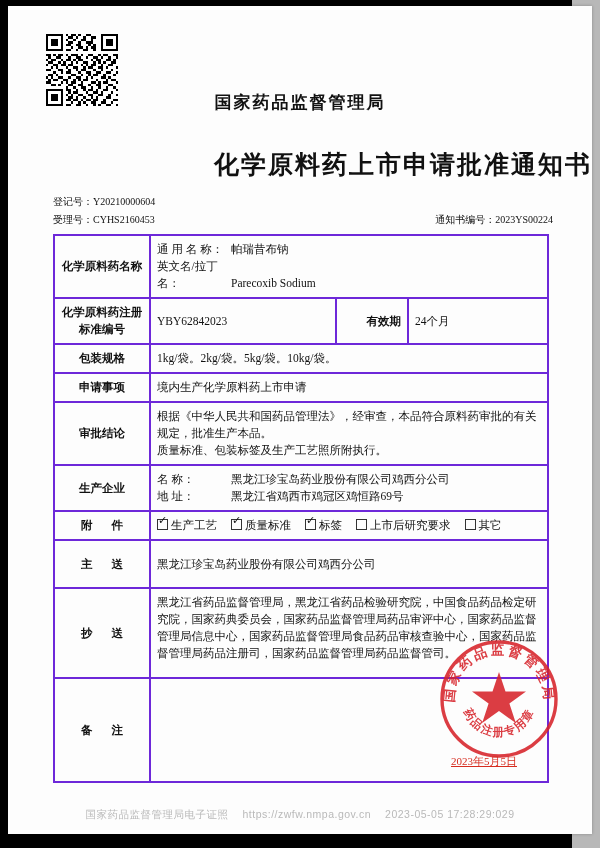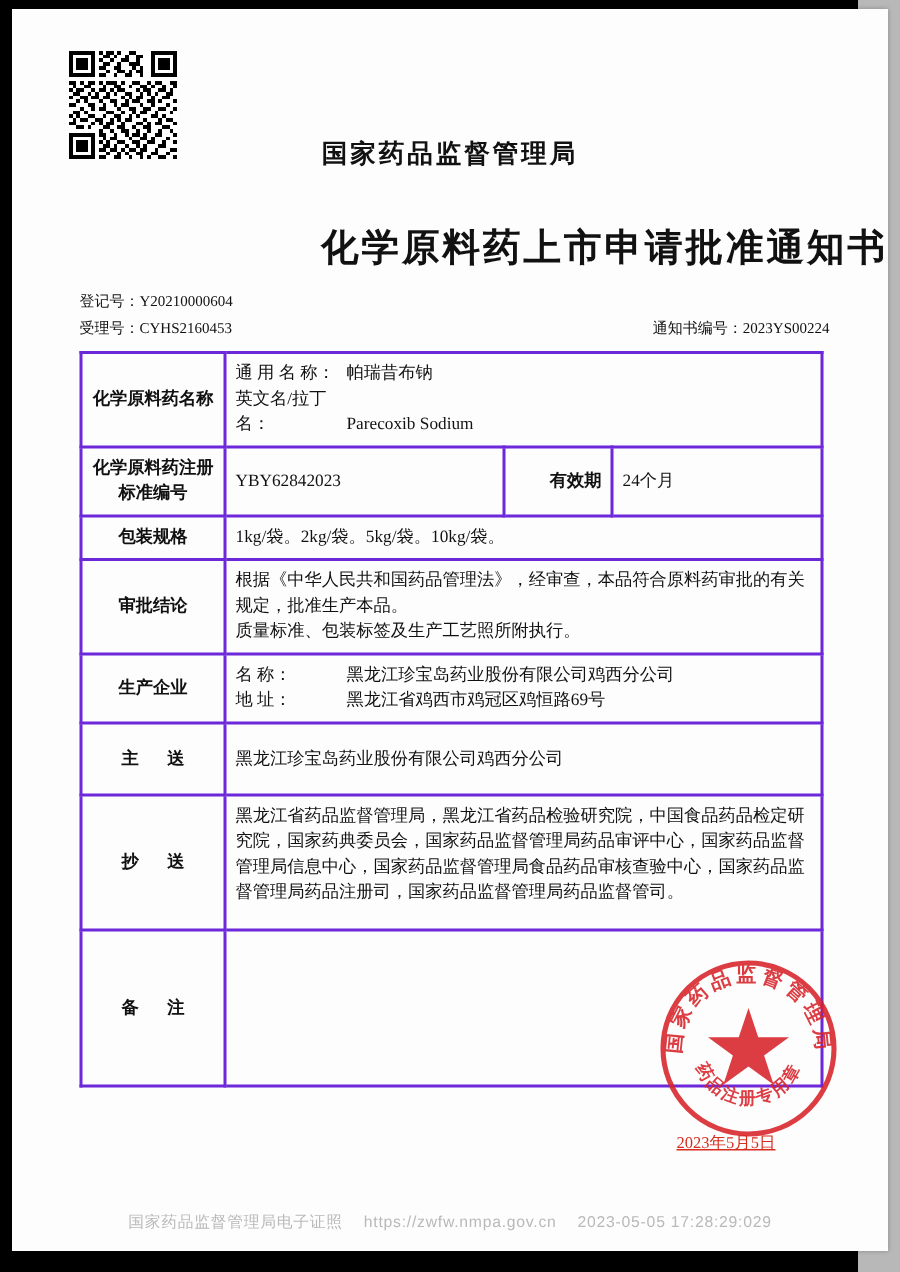--- a/index.html
+++ b/index.html
@@ -428,29 +428,39 @@
           <td class="label">化学原料药注册标准编号</td>
           <td>YBY62842023</td>
           <td class="valid-label">有效期</td>
           <td>24个月</td>
         </tr>
         <tr>
           <td class="label">包装规格</td>
           <td colspan="3">1kg/袋。2kg/袋。5kg/袋。10kg/袋。</td>
         </tr>
         <tr>
+          <td class="label">申请事项</td>
+          <td colspan="3">境内生产化学原料药上市申请</td>
+        </tr>
+        <tr>
           <td class="label">审批结论</td>
           <td colspan="3" style="white-space:pre-line">根据《中华人民共和国药品管理法》，经审查，本品符合原料药审批的有关规定，批准生产本品。
 质量标准、包装标签及生产工艺照所附执行。</td>
         </tr>
         <tr>
           <td class="label">生产企业</td>
           <td colspan="3">
             <span class="kv"><span class="k">名 称：</span><span>黑龙江珍宝岛药业股份有限公司鸡西分公司</span></span>
             <span class="kv"><span class="k">地 址：</span><span>黑龙江省鸡西市鸡冠区鸡恒路69号</span></span>
+          </td>
+        </tr>
+        <tr>
+          <td class="label sp">附 件</td>
+          <td colspan="3">
+            <span class="cb"><span class="box checked"></span><span>生产工艺</span></span><span class="cb"><span class="box checked"></span><span>质量标准</span></span><span class="cb"><span class="box checked"></span><span>标签</span></span><span class="cb"><span class="box"></span><span>上市后研究要求</span></span><span class="cb"><span class="box"></span><span>其它</span></span>
           </td>
         </tr>
         <tr>
           <td class="label sp">主 送</td>
           <td colspan="3" style="height:36px">黑龙江珍宝岛药业股份有限公司鸡西分公司</td>
         </tr>
         <tr>
           <td class="label sp">抄 送</td>
           <td colspan="3" style="height:78px; vertical-align:top">黑龙江省药品监督管理局，黑龙江省药品检验研究院，中国食品药品检定研究院，国家药典委员会，国家药品监督管理局药品审评中心，国家药品监督管理局信息中心，国家药品监督管理局食品药品审核查验中心，国家药品监督管理局药品注册司，国家药品监督管理局药品监督管司。</td>
         </tr>

